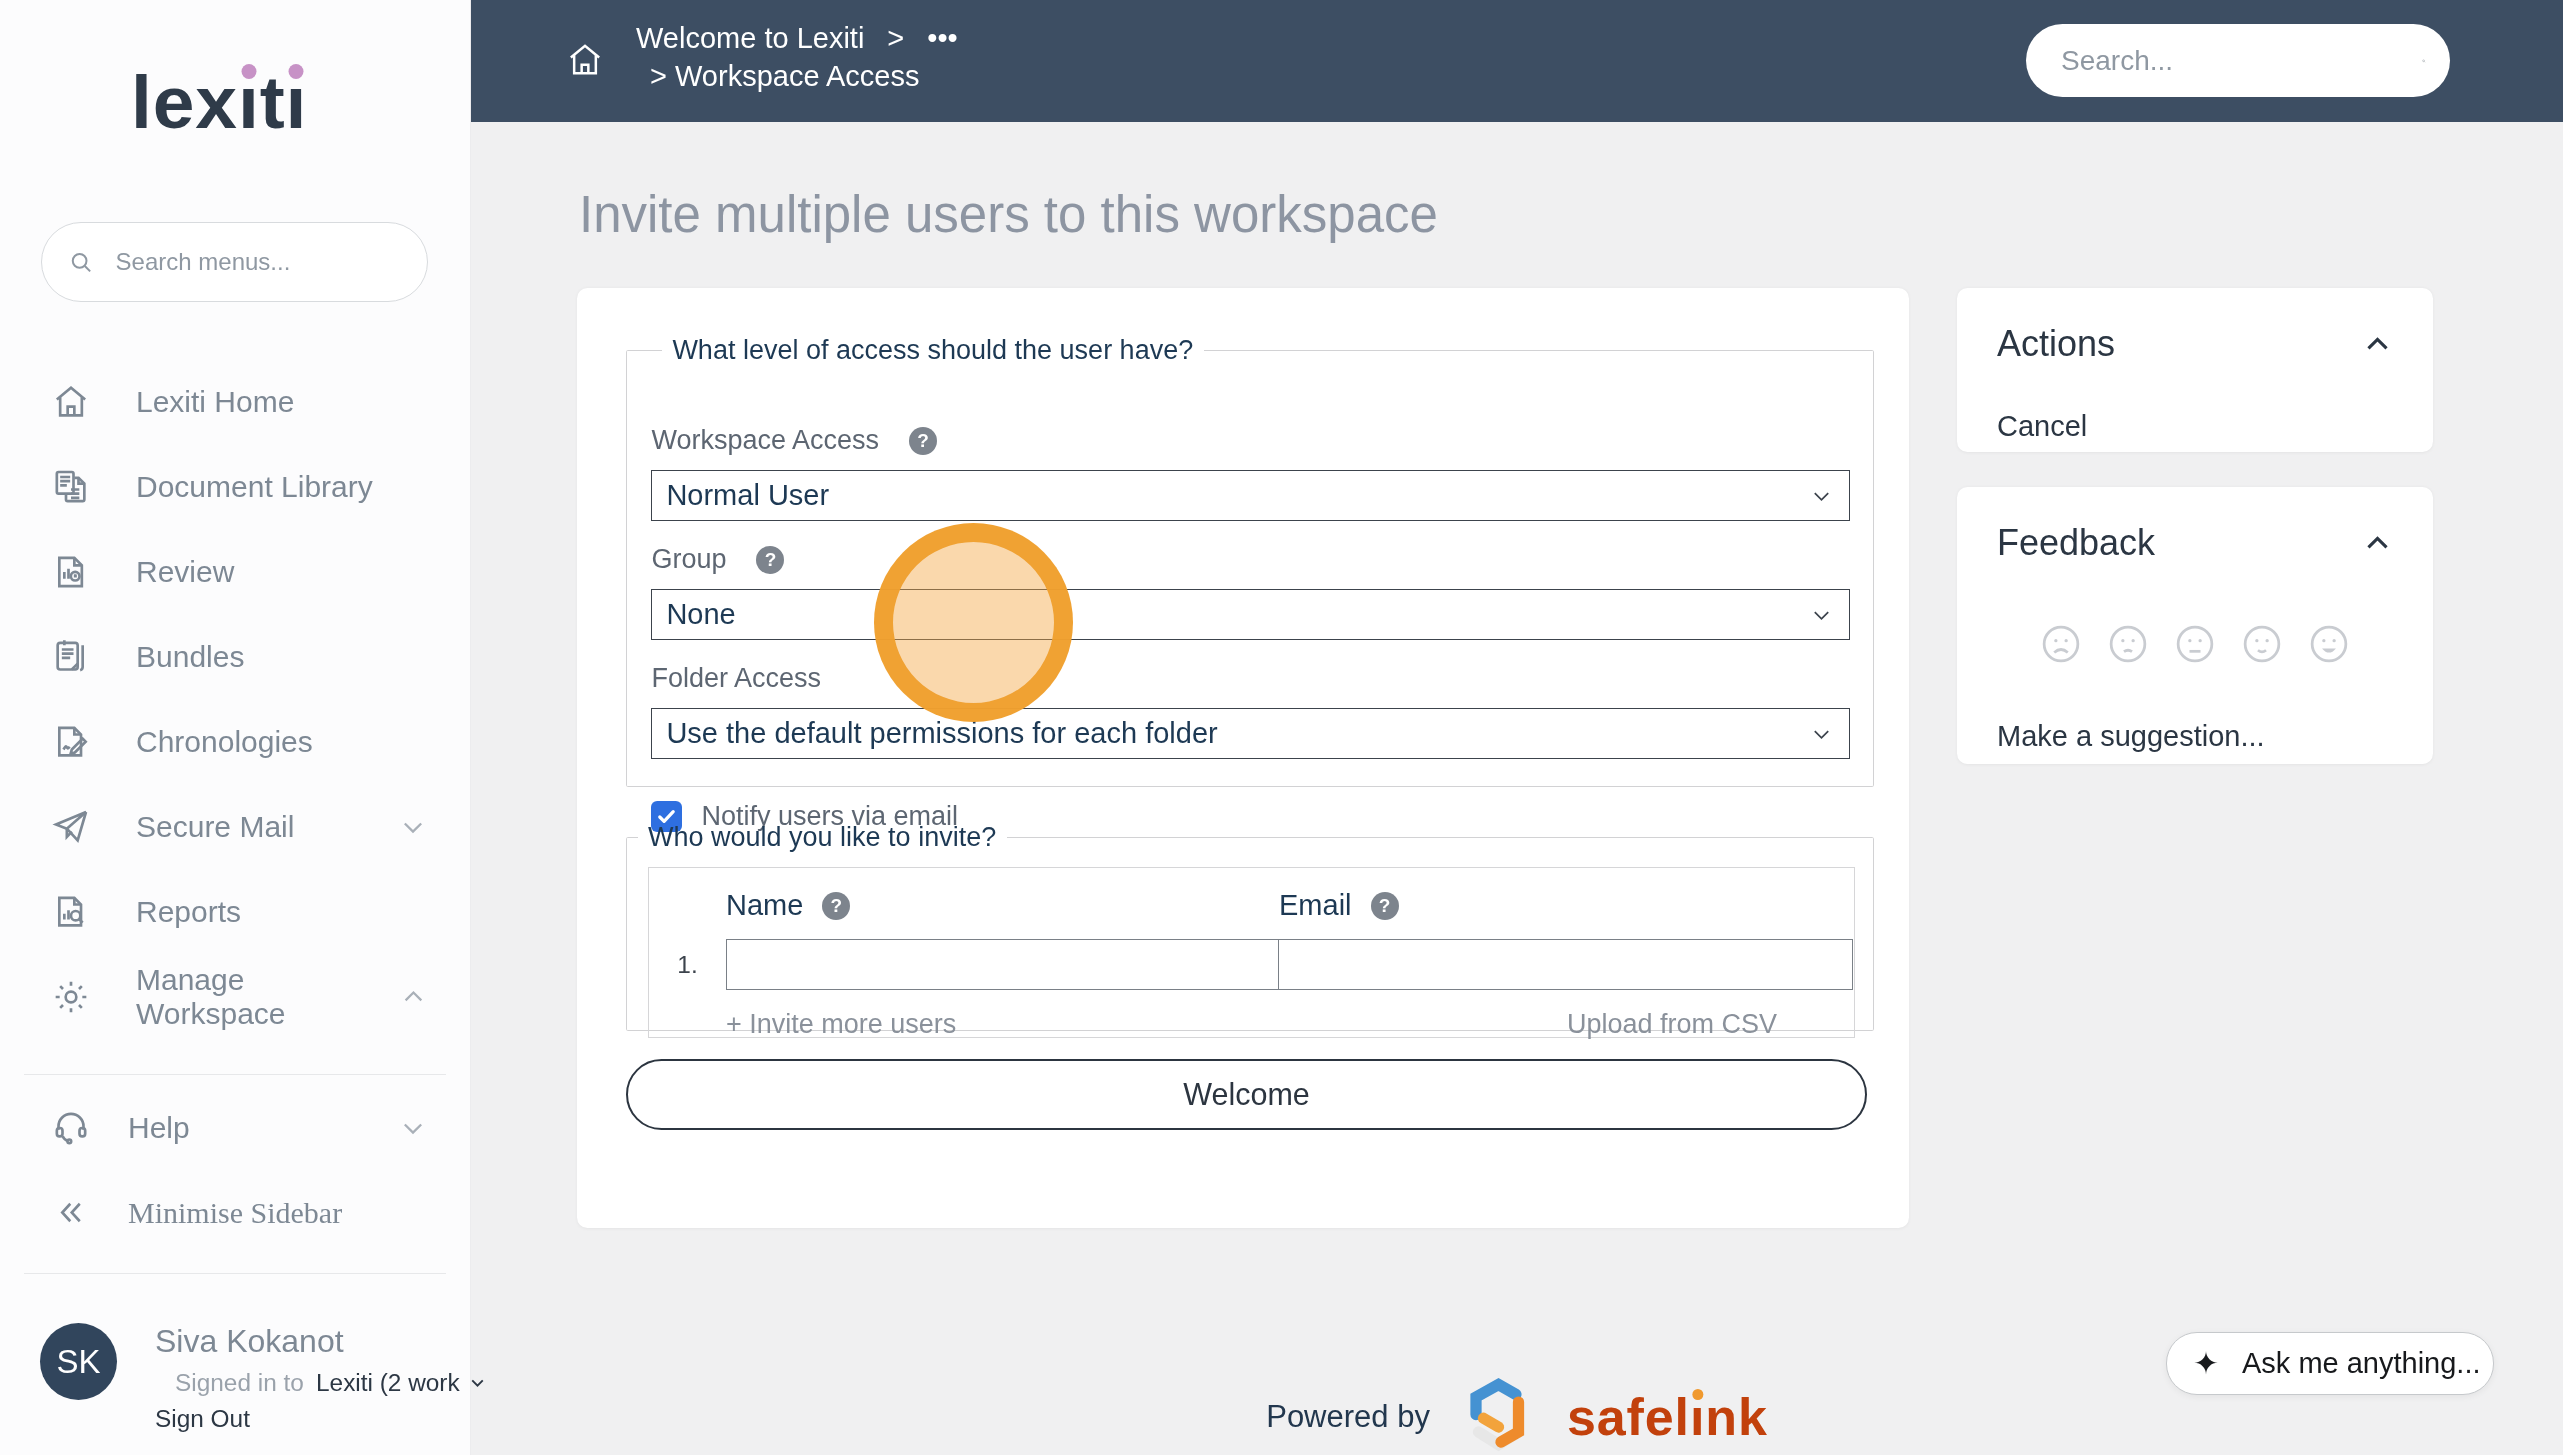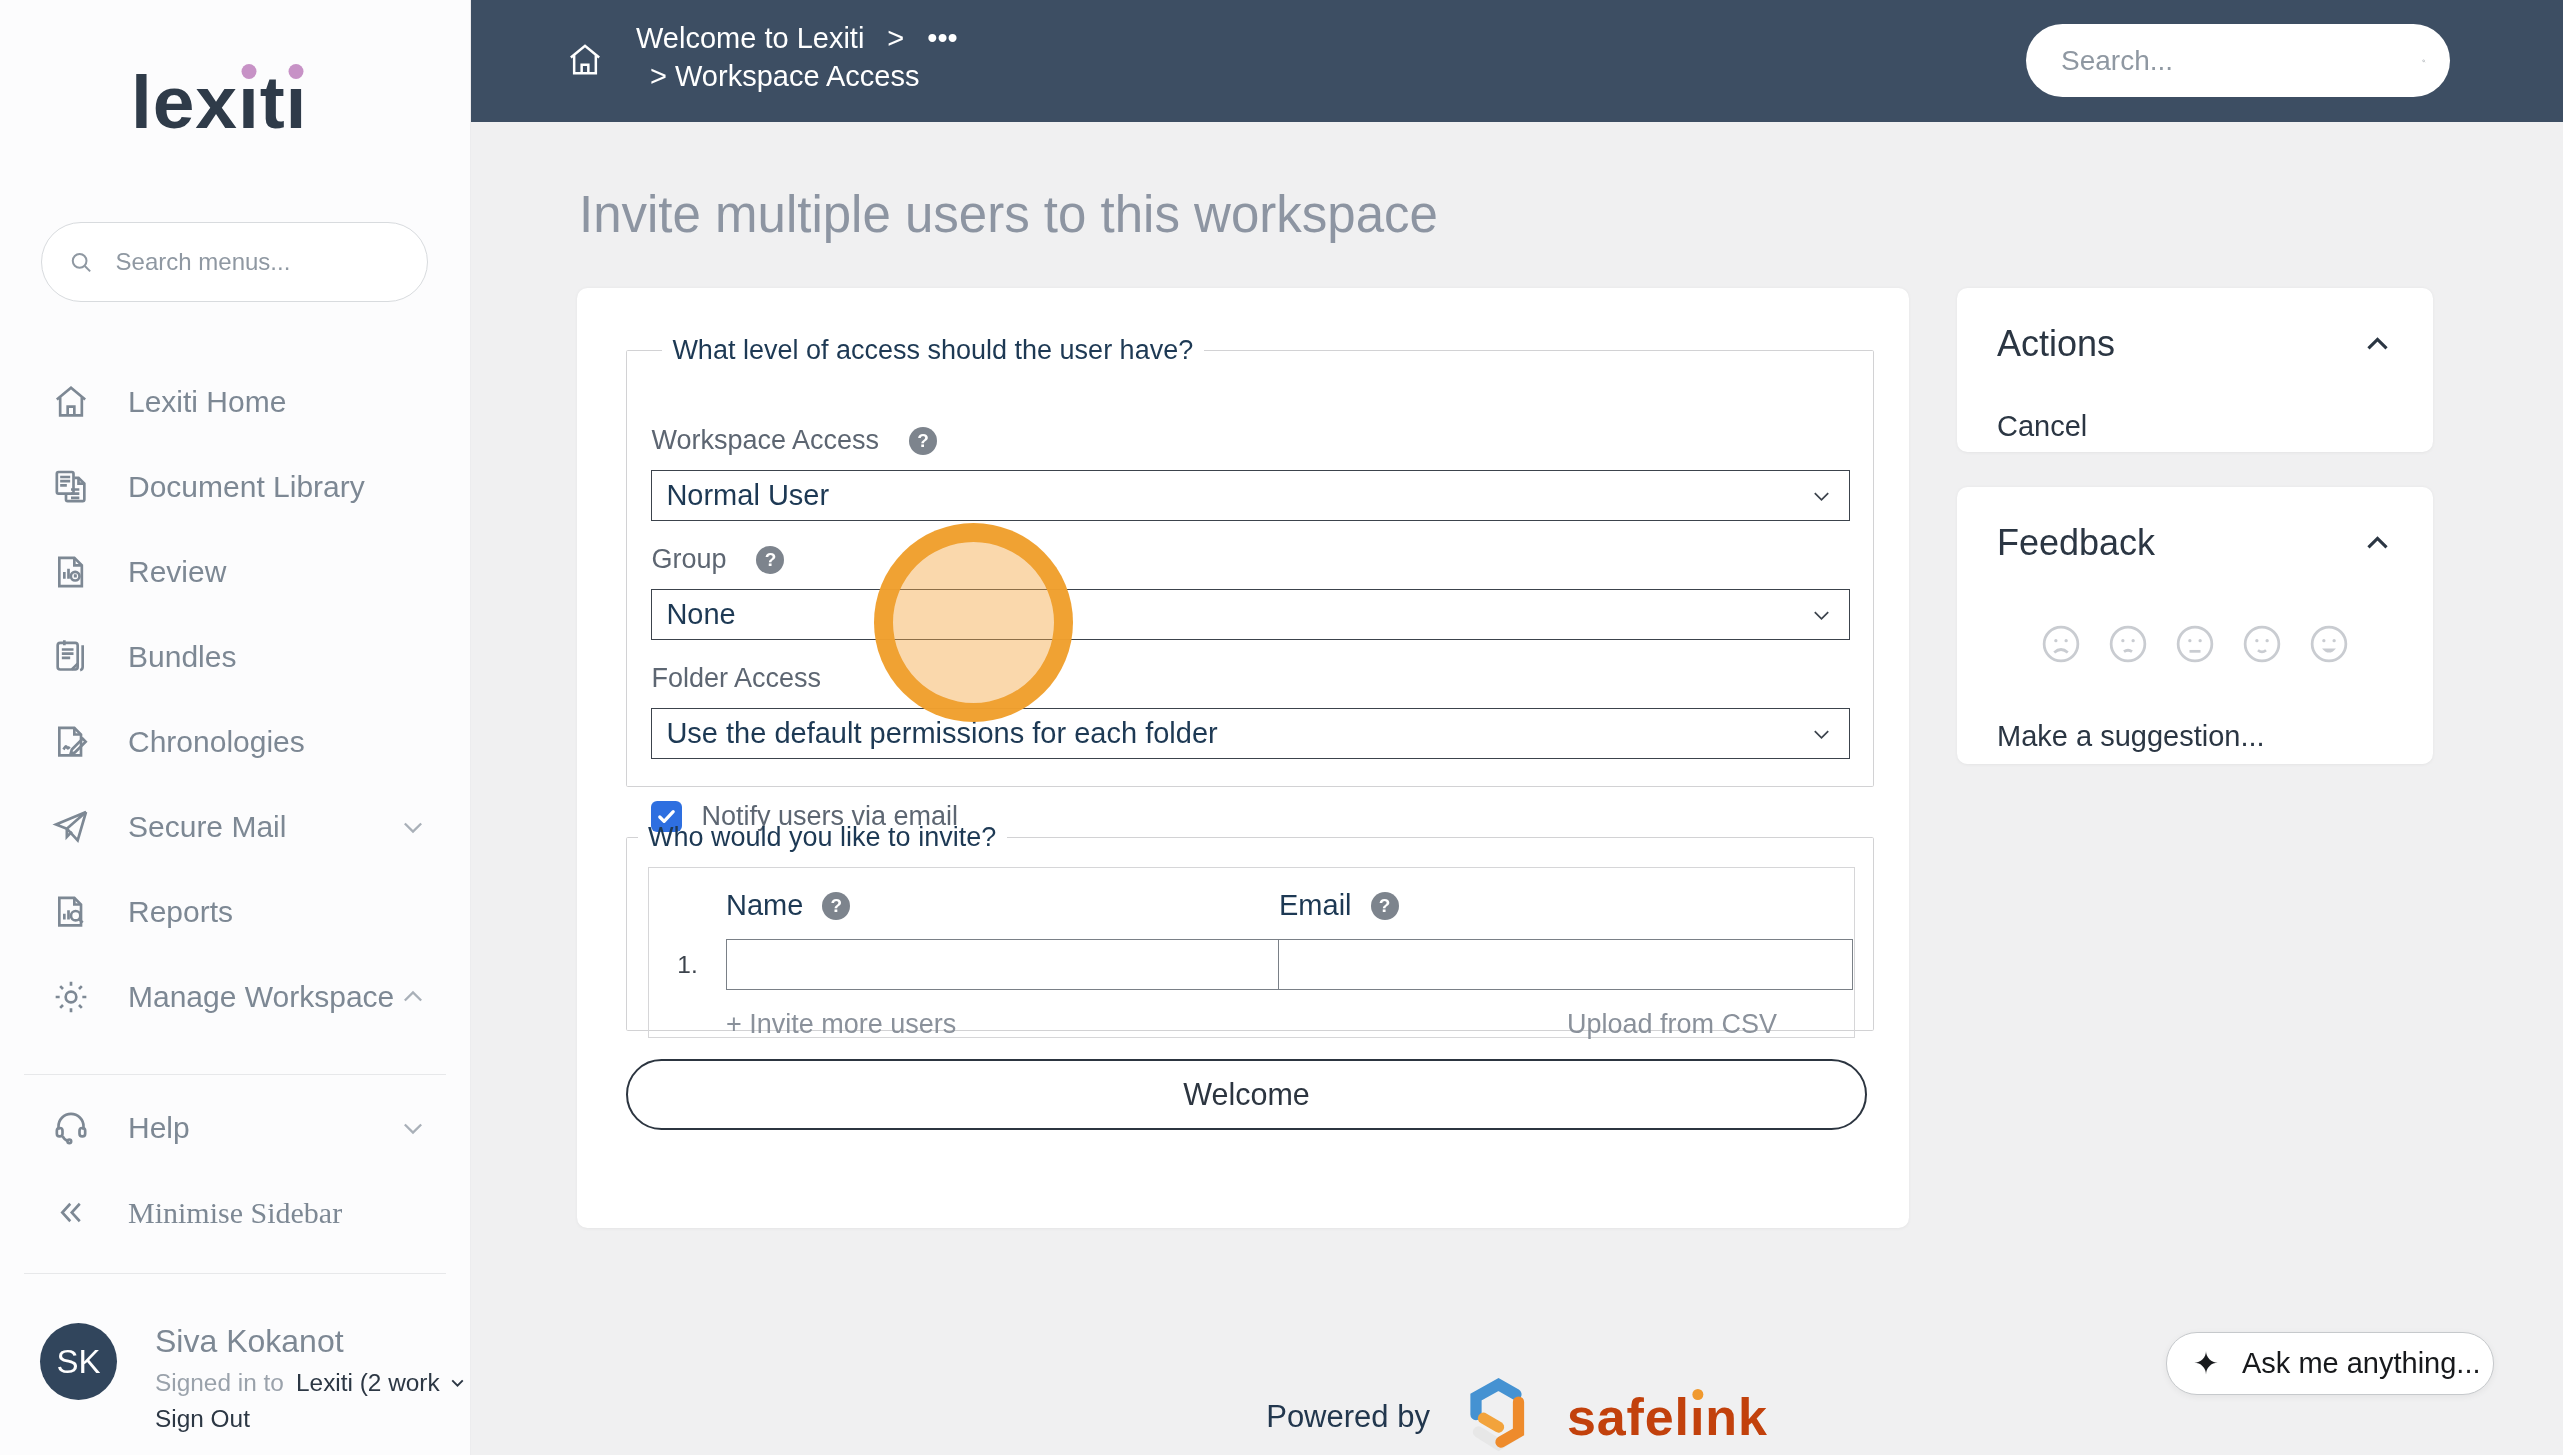--- a/index.html
+++ b/index.html
@@ -24,34 +24,34 @@
     width:15px; height:15px; border-radius:50%; background:#c792c6; }
   .menu-search { position:absolute; left:41px; top:222px; width:387px; height:80px;
     border:1.7px solid #d8dbde; border-radius:40px; background:#fff;
     display:flex; align-items:center; padding:0 26px; }
   .menu-search input { border:none; outline:none; width:100%; font-size:24px;
     font-family:inherit; color:#7f1d1d; background:transparent; margin-left:21px; }
   .menu-search input::placeholder { color:#8f98a2; }
 
   .nav { position:absolute; left:0; top:359px; width:471px; }
   .nav-item { height:85px; display:flex; align-items:center; padding:0 44px 0 51px;
-    cursor:pointer; color:#7d8894; }
+    cursor:pointer; color:#7d8894;gap:8px; }
   .nav-item .nicon { width:40px; height:40px; flex:0 0 40px; }
   .nav-item .nlabel { font-size:30px; margin-left:37px; flex:1 1 auto; }
   .nav-item .chev { width:28px; height:28px; }
   .side-divider { position:absolute; left:24.4px; width:422px; height:0; border-top:1.7px solid #e7e8ea; }
   .bottom-nav-item { position:absolute; left:0; width:471px; height:85px; display:flex;
     align-items:center; padding:0 44px 0 51px; color:#7d8894; cursor:pointer; }
 
   .user-box { position:absolute; left:40px; top:1323px; width:410px; display:flex; }
   .avatar { width:77px; height:77px; border-radius:50%; background:#31455c; color:#fff;
     font-size:33px; display:flex; align-items:center; justify-content:center; flex:0 0 77px; }
   .user-meta { margin-left:38px; }
   .user-name { font-size:32px; color:#7d8894; }
-  .user-line2 { font-size:24.4px; margin-top:8.7px; display:flex; align-items:center; white-space:nowrap; }
+  .user-line2 { font-size:24.4px; margin-top:8.7px; display:flex; align-items:center; white-space:nowrap;margin-left:20px; }
   .signedin { color:#9aa2ab; }
   .tenant { color:#2c3744; margin-left:12.2px; cursor:pointer; display:flex; align-items:center; }
   .tenant svg { margin-left:7px; }
   .signout { font-size:24.4px; color:#2c3744; margin-top:8.7px; cursor:pointer; }
 
   
   .topbar { position:absolute; left:471px; top:0; width:2092px; height:122px; background:#3d4e63; z-index:10; }
   .crumb-wrap { position:absolute; left:94px; top:19px; display:flex; }
   .home-ic { width:40px; height:40px; margin-top:21px; }
   .crumbs { margin-left:31px; color:#fff; font-size:29px; line-height:38px; }

